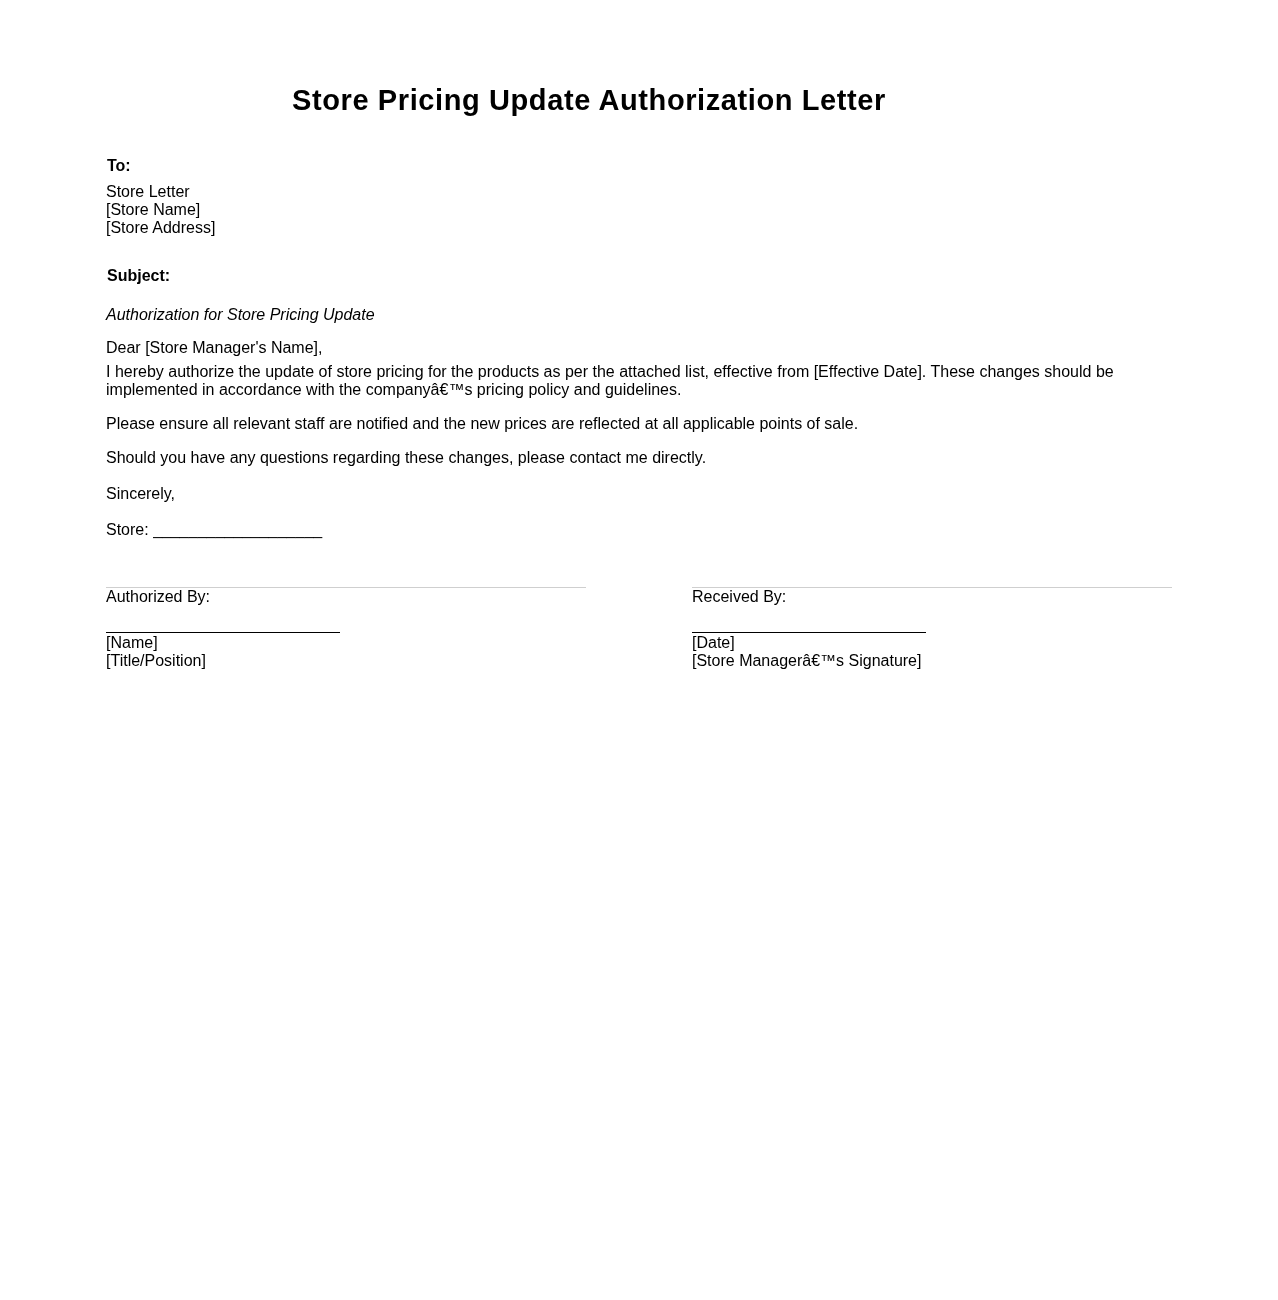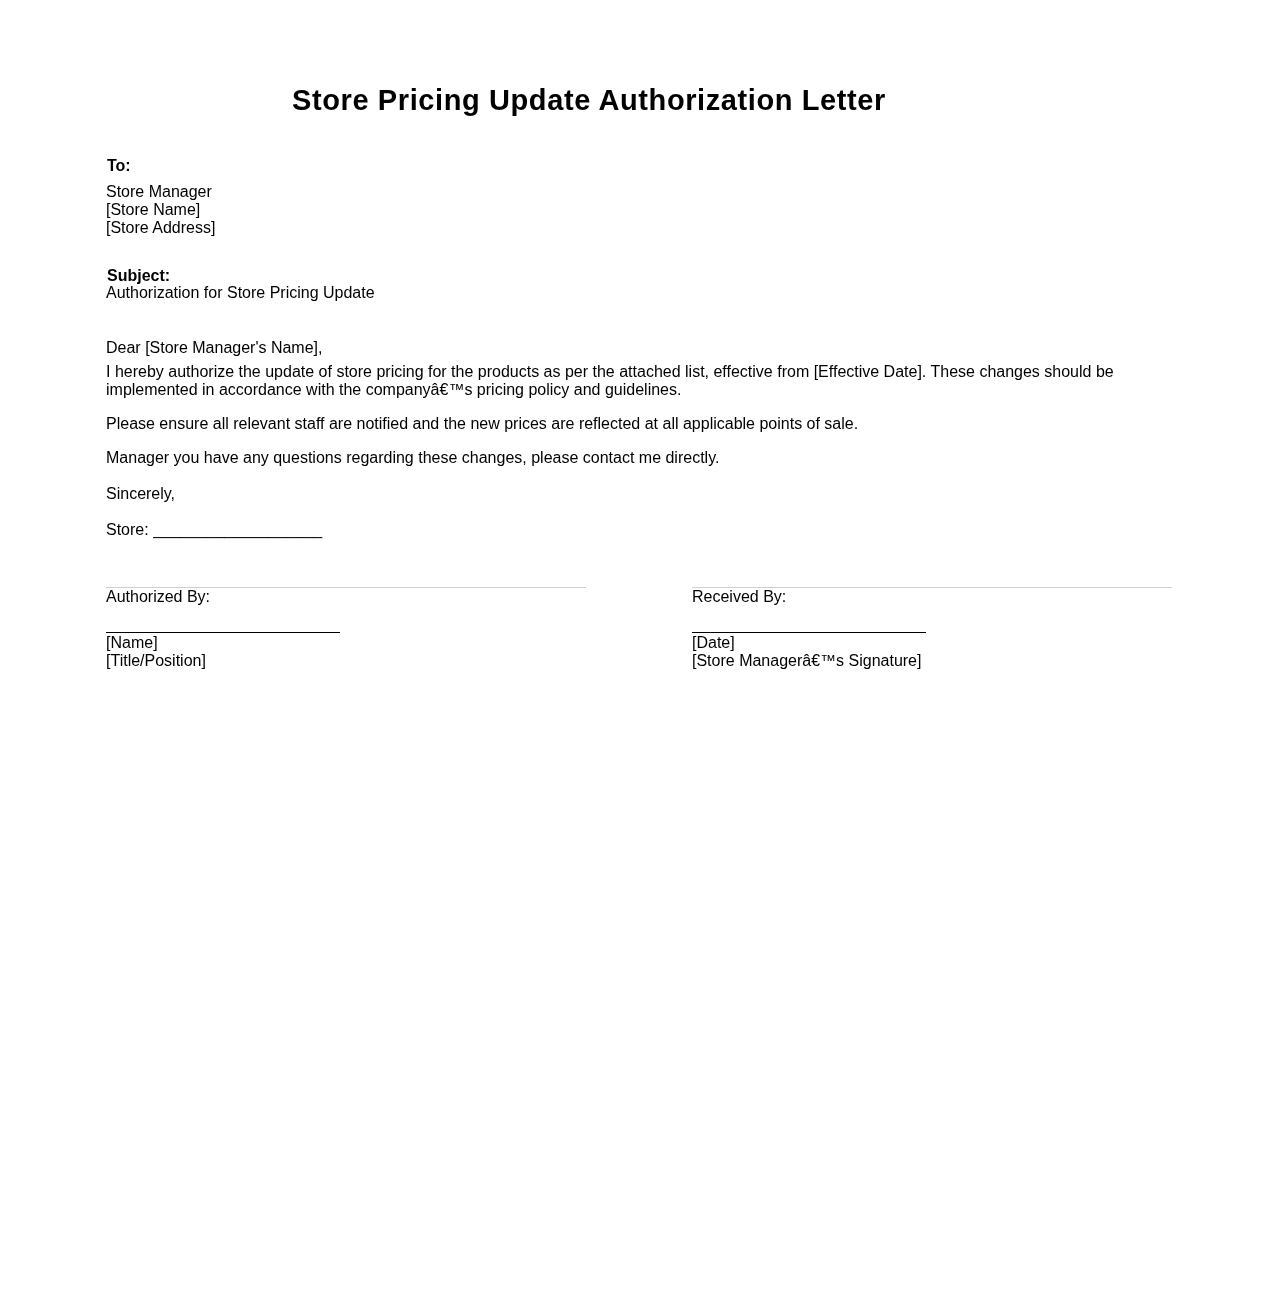--- a/index.html
+++ b/index.html
@@ -22,32 +22,32 @@
     .sig-col .line { margin-top: 26px; width: 234px; border-top: 1px solid #000; height: 0; }
     .sig-col .lines { line-height: 18px; margin-top: 1px; }
   </style>
 </head>
 <body>
 
 <h1 class="title">Store Pricing Update Authorization Letter</h1>
 
 <div class="label-bold" style="top:157px;">To:</div>
 <div class="block" style="top:183px;">
-  <div>Store Manager</div>
+  <div>Store Letter</div>
   <div>[Store Name]</div>
   <div>[Store Address]</div>
 </div>
 
 <div class="label-bold" style="top:267px;">Subject:</div>
-<div class="block" style="top:284px;">Authorization for Store Pricing Update</div>
+<div class="block" style="top:306px;font-style:italic;">Authorization for Store Pricing Update</div>
 
 <div class="para" style="top:329px;margin-top:10px;">Dear [Store Manager's Name],</div>
 <div class="para" style="top:363px;">I hereby authorize the update of store pricing for the products as per the attached list, effective from [Effective Date]. These changes should be implemented in accordance with the companyâ€™s pricing policy and guidelines.</div>
 <div class="para" style="top:415px;">Please ensure all relevant staff are notified and the new prices are reflected at all applicable points of sale.</div>
-<div class="para" style="top:449px;">Manager you have any questions regarding these changes, please contact me directly.</div>
+<div class="para" style="top:449px;">Should you have any questions regarding these changes, please contact me directly.</div>
 <div class="para" style="top:485px;">Sincerely,</div>
 <div class="para" style="top:521px;">Store: ___________________</div>
 
 <div class="sig-col" style="left:106px;">
   <div class="rule"></div>
   <div class="heading">Authorized By:</div>
   <div class="line"></div>
   <div class="lines">
     <div>[Name]</div>
     <div>[Title/Position]</div>

